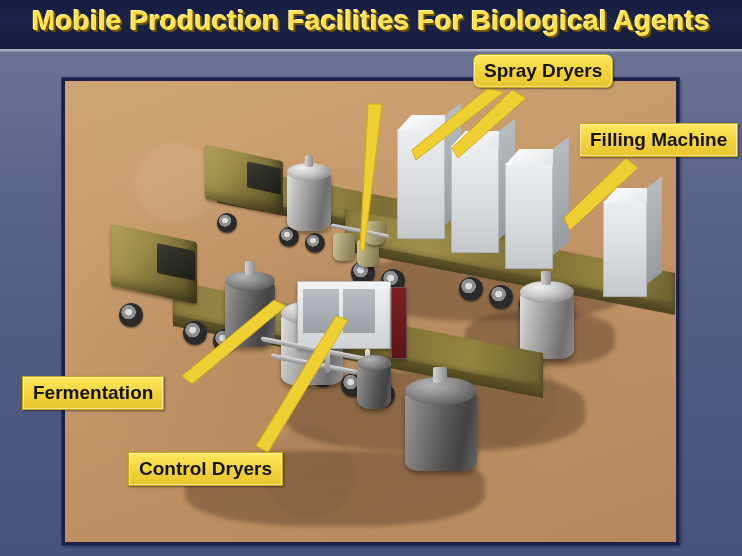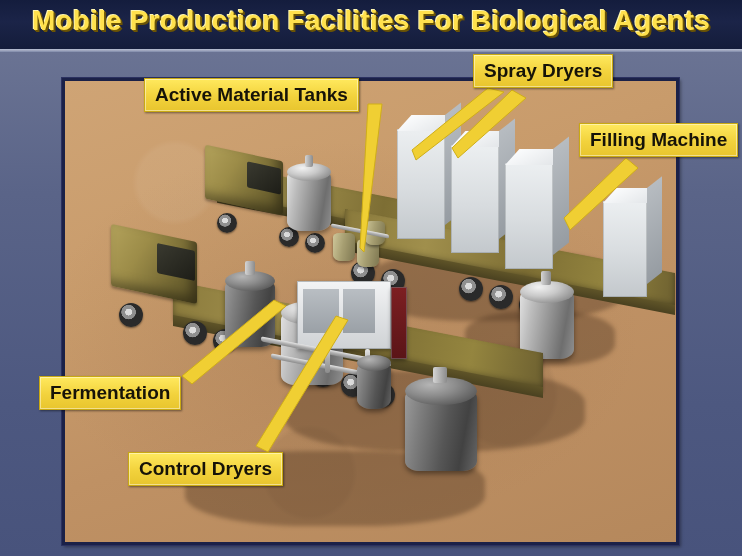--- a/index.html
+++ b/index.html
@@ -271,33 +271,30 @@
       <polygon points="96,0 108,6 14,84 4,76" fill="#f0cf33" stroke="#cfae18" stroke-width="1"></polygon>
     </svg>
   </div>
 
   <div class="leader" style="left:252px;top:316px;width:100px;height:140px;">
     <svg width="100" height="140" viewBox="0 0 100 140">
       <polygon points="84,0 96,4 16,136 4,130" fill="#f0cf33" stroke="#cfae18" stroke-width="1"></polygon>
     </svg>
   </div>
 
-  <div class="callout" style="left:144px;top:78px;">
-    <span>Active Material Tanks</span>
-  </div>
-
-  <div class="callout" style="left:473px;top:54px;">
+
+  <div class="callout" style="left:473px;top:54px;border-radius:7px;">
     <span>Spray Dryers</span>
   </div>
 
   <div class="callout" style="left:551px;top:123px;margin-left:28px;">
     <span>Filling Machine</span>
   </div>
 
-  <div class="callout" style="left:39px;top:376px;">
+  <div class="callout" style="left:22px;top:376px;">
     <span>Fermentation</span>
   </div>
 
   <div class="callout" style="left:128px;top:452px;">
     <span>Control Dryers</span>
   </div>
 
 </div>
 
 </body></html>

